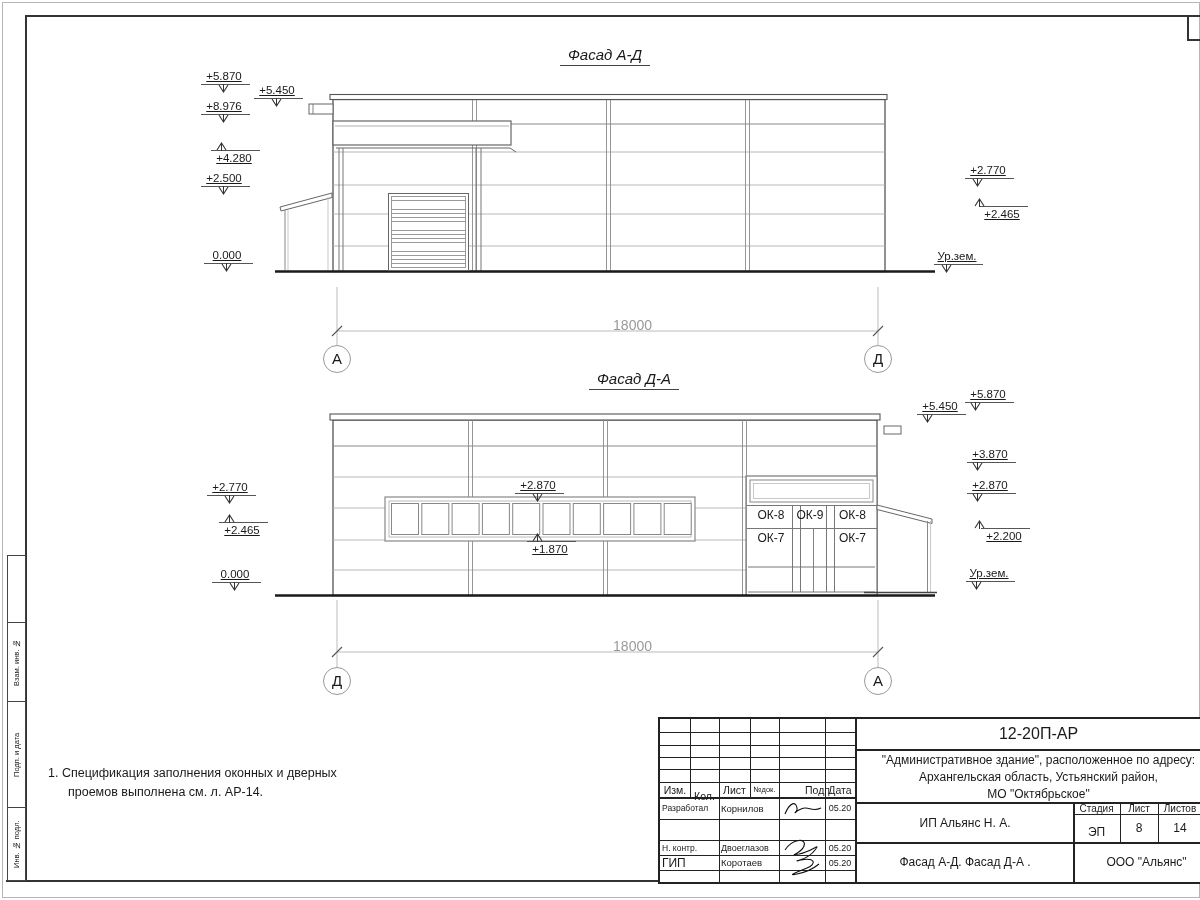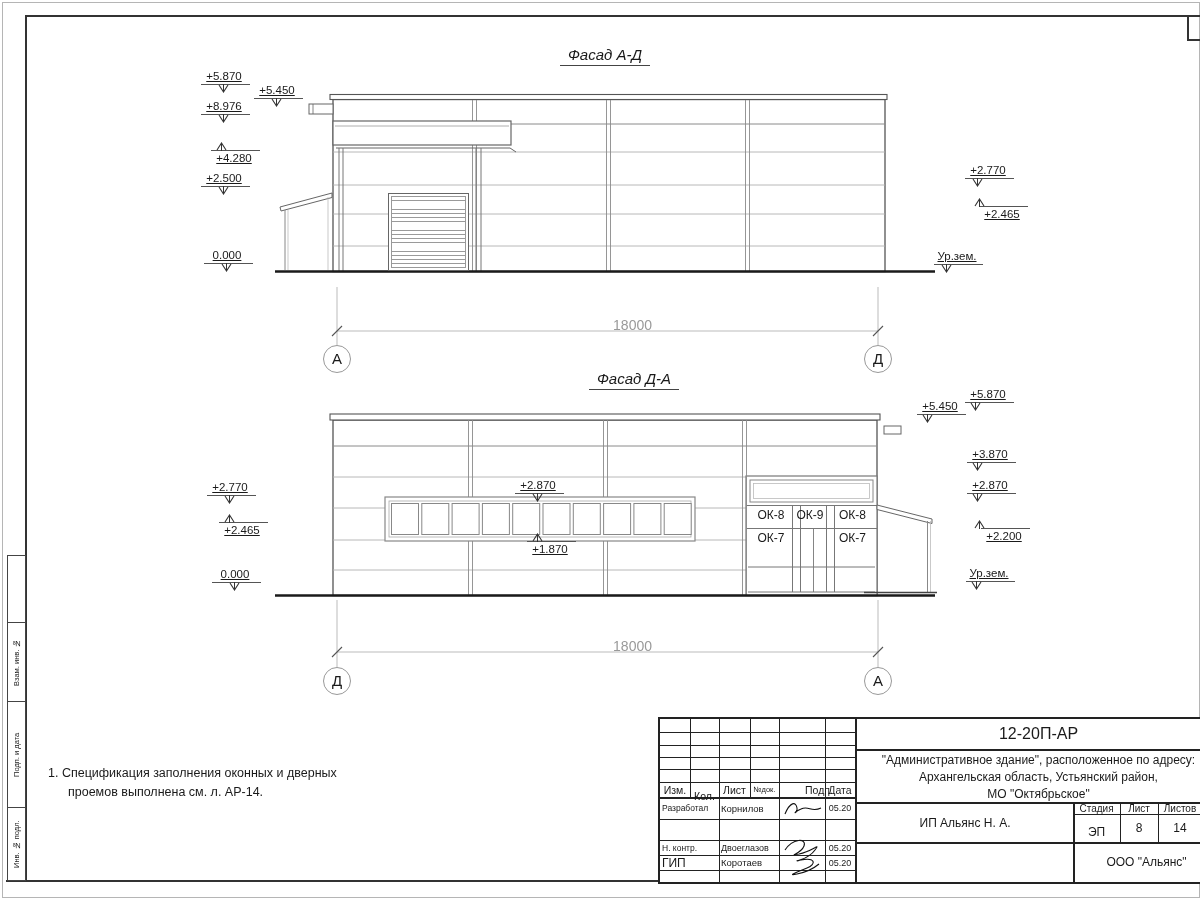--- a/index.html
+++ b/index.html
@@ -422,20 +422,21 @@
   <svg class="abs" style="left:117px;top:117px" width="50" height="44" viewBox="0 0 50 44">
     <path d="M8,14 C16,2 30,2 27,10 C24,18 10,20 22,18 C36,15 44,6 38,14 C30,25 12,26 24,24 C38,21 40,28 30,32 C18,37 10,40 20,38 C30,36 36,33 42,28" fill="none" stroke="#111" stroke-width="1.1"></path>
   </svg>
 
   <div class="txt" style="left:197px;top:0;width:363px;height:30px;font-size:16px">12-20П-АР</div>
   <div class="txt" style="left:197px;top:32px;width:363px;height:17px;font-size:12px">"Административное здание", расположенное по адресу:</div>
   <div class="txt" style="left:197px;top:49px;width:363px;height:17px;font-size:12px">Архангельская область, Устьянский район,</div>
   <div class="txt" style="left:197px;top:66px;width:363px;height:17px;font-size:12px">МО "Октябрьское"</div>
 
   <div class="txt" style="left:197px;top:85px;width:216px;height:38px;font-size:12px">ИП Альянс Н. А.</div>
+  <div class="txt" style="left:197px;top:124px;width:216px;height:38px;font-size:12px">Фасад А-Д. Фасад Д-А .</div>
 
   <div class="txt" style="left:413px;top:83px;width:47px;height:12px;font-size:10px">Стадия</div>
   <div class="txt" style="left:460px;top:83px;width:38px;height:12px;font-size:10px">Лист</div>
   <div class="txt" style="left:498px;top:83px;width:44px;height:12px;font-size:10px">Листов</div>
   <div class="txt" style="left:413px;top:95px;width:47px;height:36px;font-size:12px">ЭП</div>
   <div class="txt" style="left:460px;top:95px;width:38px;height:28px;font-size:12px">8</div>
   <div class="txt" style="left:498px;top:95px;width:44px;height:28px;font-size:12px">14</div>
   <div class="txt" style="left:413px;top:124px;width:147px;height:38px;font-size:12px">ООО "Альянс"</div>
 </div>
 

